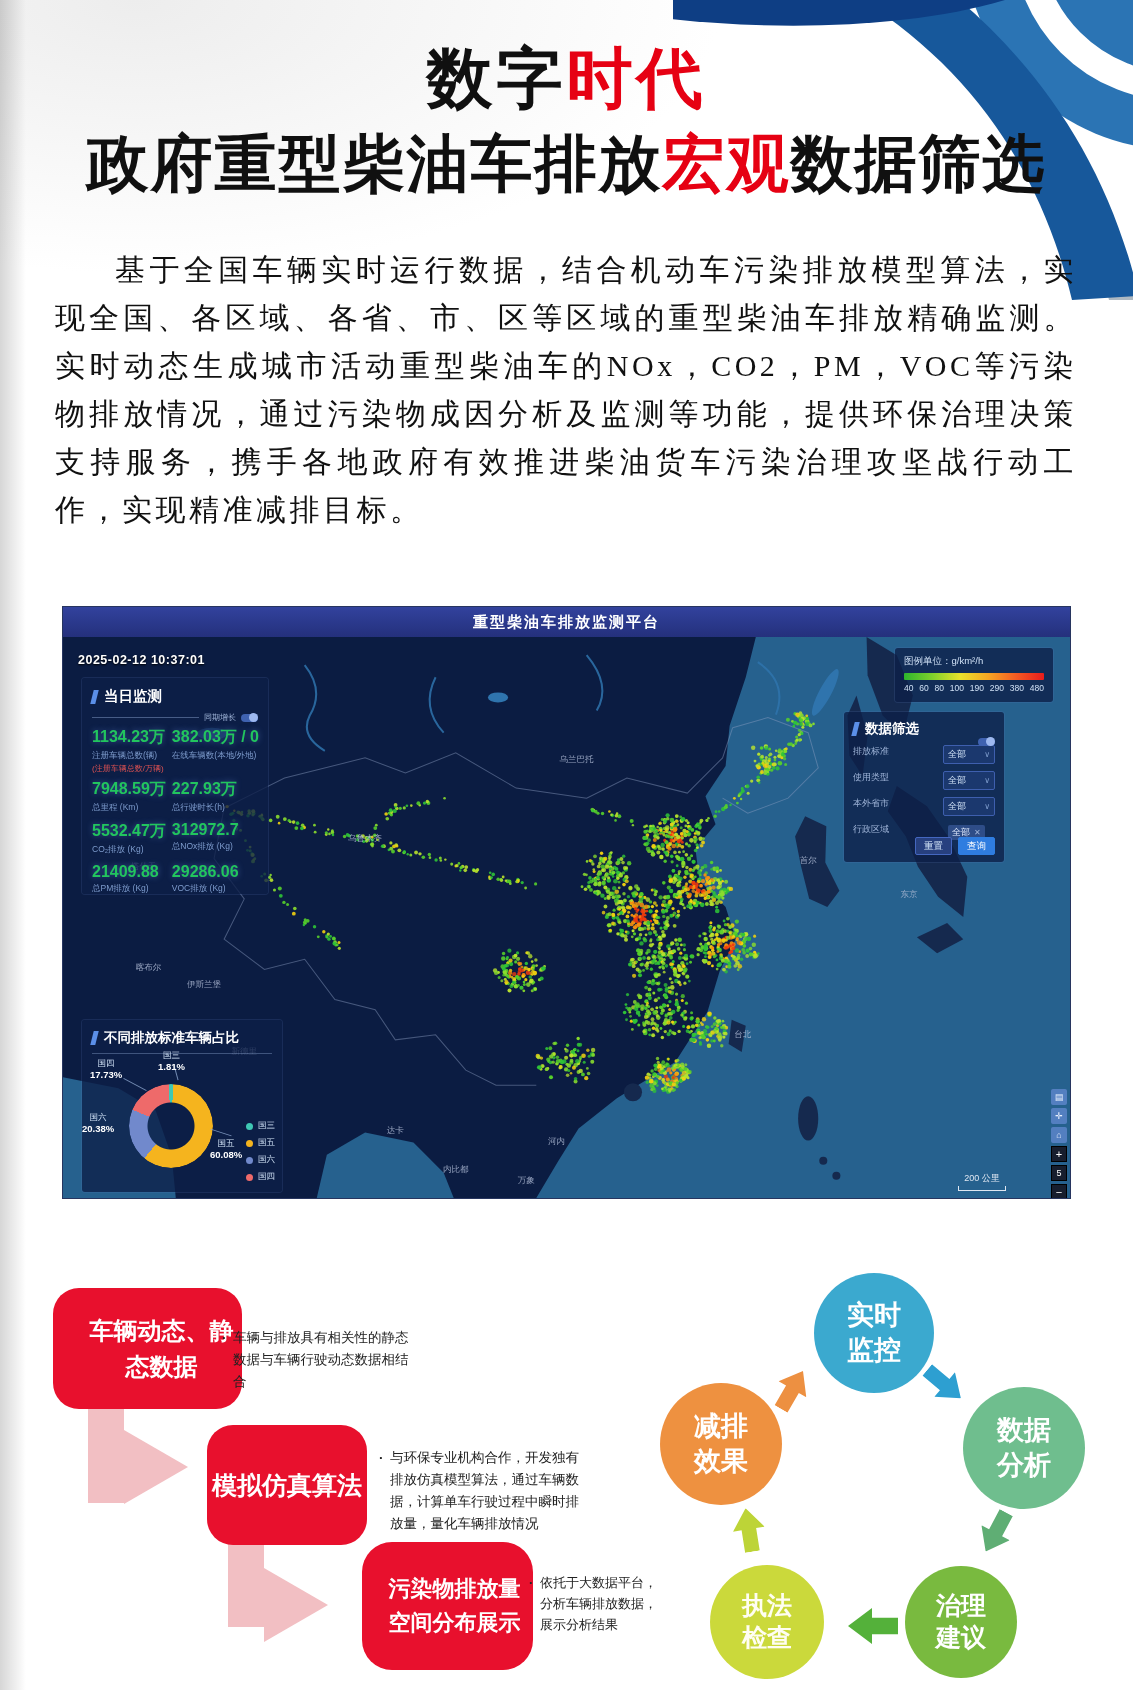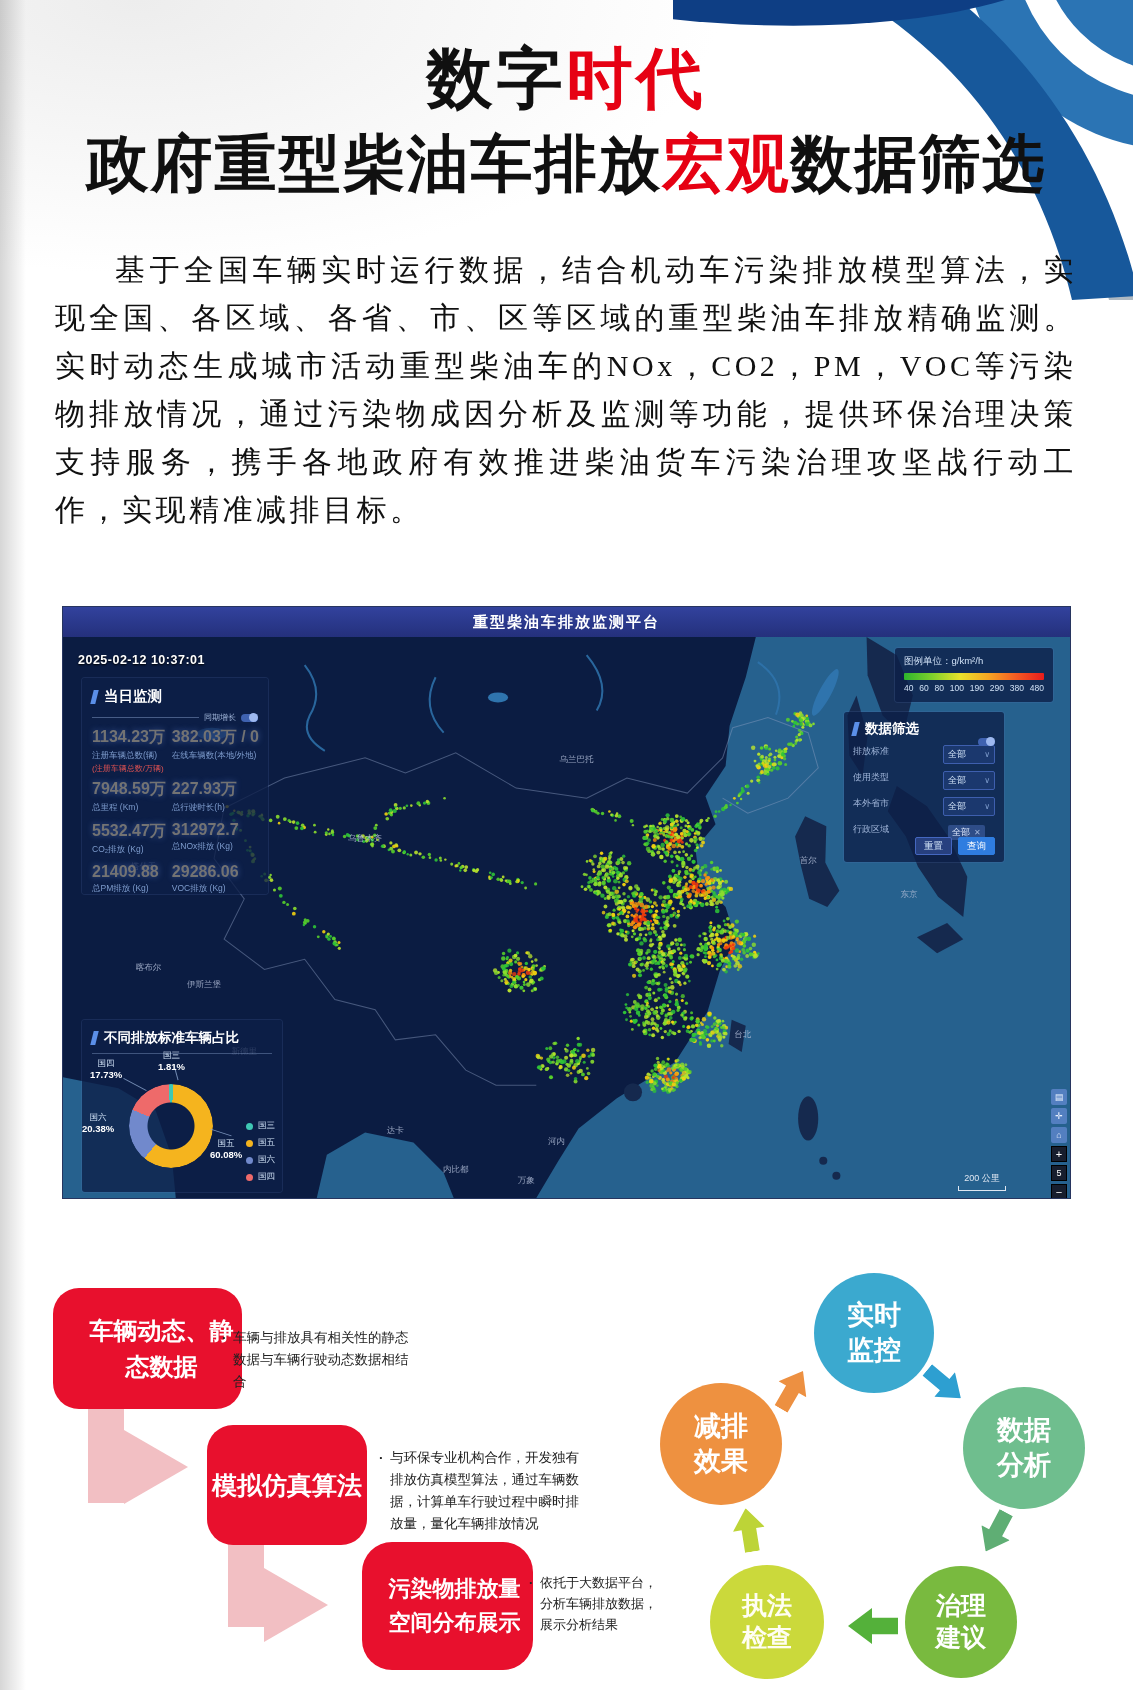--- a/index.html
+++ b/index.html
@@ -31,21 +31,21 @@
   .mini-toggle{width:17px;height:8px;border-radius:5px;background:#3f62b0;position:relative;}
   .mini-toggle::after{content:"";position:absolute;right:0;top:-1px;width:9px;height:9px;border-radius:50%;background:#9db8ef;}
   
   #today{left:19px;top:41px;width:186px;height:216px;padding:9px 10px 6px 10px;box-sizing:border-box;}
   #today .phead{font-size:14.5px;}
   .sync-row{display:flex;align-items:center;gap:5px;margin:6px 0 4px 0;}
   .sync-row .ln{flex:1;border-top:1px solid rgba(160,185,230,.4);}
   .sync-row .tx{font-size:8px;color:#9fb4d8;}
   .stats{display:grid;grid-template-columns:1fr 1fr;column-gap:6px;}
   .stat{margin-bottom:5px;min-height:37px;}
-  .stat .v{font-size:16px;font-weight:bold;color:#737373;text-shadow:0 0 6px rgba(120,160,255,.45);white-space:nowrap;}
+  .stat .v{font-size:16px;font-weight:bold;color:#22c55e;text-shadow:0 0 6px rgba(120,160,255,.45);white-space:nowrap;}
   .stat .l{font-size:8.5px;color:#7e9ccd;margin-top:2px;white-space:nowrap;}
   .stat .s{font-size:8px;color:#e05252;margin-top:1px;white-space:nowrap;}
   
   #legendbox{left:832px;top:11px;width:158px;height:54px;padding:7px 9px;box-sizing:border-box;}
   #legendbox .unit{font-size:9.5px;color:#cfe0f5;}
   .grad{height:7px;margin-top:5px;border-radius:1px;
     background:linear-gradient(90deg,#2db52d,#7ed02c,#e8e22b,#f5a623,#f55b23,#e81c1c);}
   .ticks{display:flex;justify-content:space-between;margin-top:3px;font-size:8.5px;color:#cfe0f5;}
   
   #filter{left:781px;top:75px;width:160px;height:150px;padding:8px 9px;box-sizing:border-box;}

